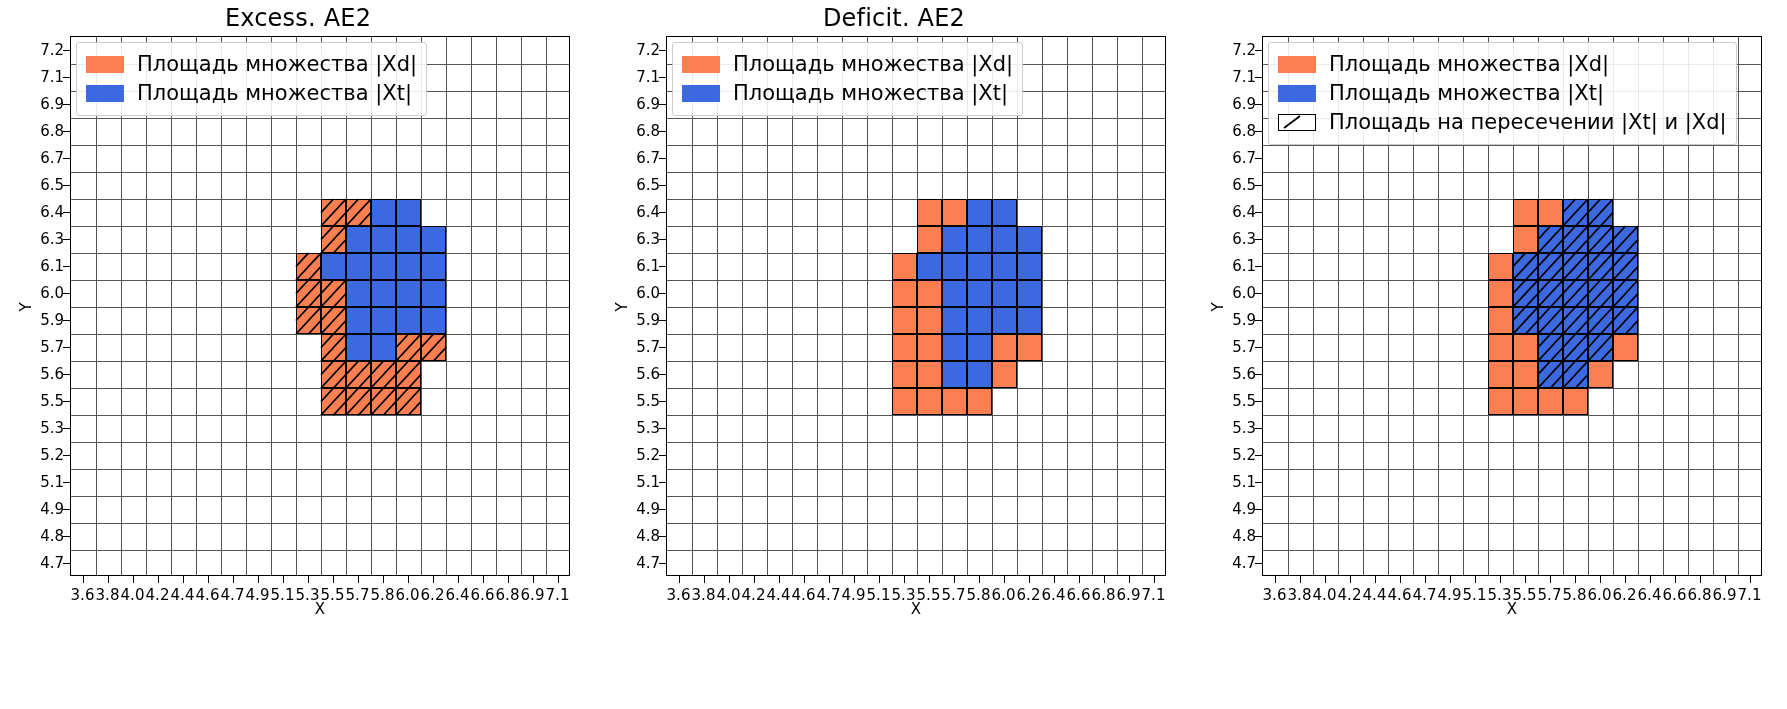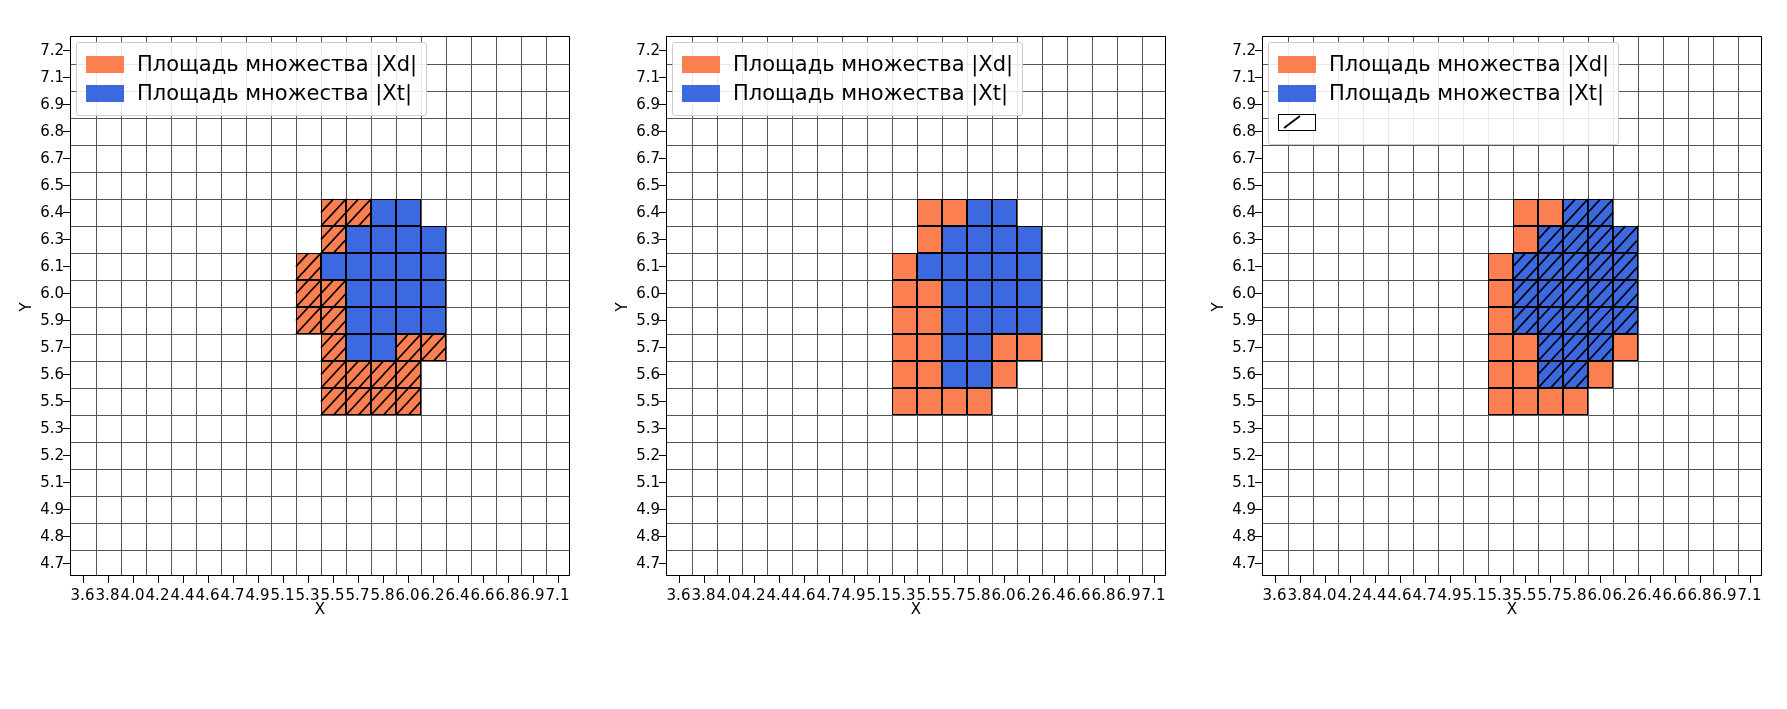--- a/index.html
+++ b/index.html
@@ -50,20 +50,21 @@
   }
   .sw-hatch{background:#ffffff;border:1.5px solid #000;position:relative;overflow:hidden;}
   .legtext{font-size:21px;color:#000;line-height:1;}
 </style>
 </head>
 <body>
 
 <div class="figure">
 
   <div class="panel" style="left:0px;width:596px;">
+    <div class="panel-title" style="width:596px;">Excess. AE2</div>
     <div class="axes" id="axes0" style="left:70px;top:36px;width:500px;height:540px;">
       <div class="gridlayer" id="grid0">
           <div class="gl glv" style="left: 25px; background: rgb(85, 85, 85);"></div>
           <div class="gl glv" style="left: 50px; background: rgb(85, 85, 85);"></div>
           <div class="gl glv" style="left: 75px; background: rgb(85, 85, 85);"></div>
           <div class="gl glv" style="left: 100px; background: rgb(85, 85, 85);"></div>
           <div class="gl glv" style="left: 125px; background: rgb(85, 85, 85);"></div>
           <div class="gl glv" style="left: 150px; background: rgb(85, 85, 85);"></div>
           <div class="gl glv" style="left: 175px; background: rgb(85, 85, 85);"></div>
           <div class="gl glv" style="left: 200px; background: rgb(85, 85, 85);"></div>
@@ -292,20 +293,21 @@
           <span class="legtext">Площадь множества |Xd|</span>
         </div>
         <div class="legrow">
           <span class="swatch" style="background: rgb(60, 104, 224);"></span>
           <span class="legtext">Площадь множества  |Xt|</span>
         </div>
       </div>
   </div>
 
   <div class="panel" style="left:596px;width:596px;">
+    <div class="panel-title" style="width:596px;">Deficit. AE2</div>
     <div class="axes" id="axes1" style="left:70px;top:36px;width:500px;height:540px;">
       <div class="gridlayer" id="grid1">
           <div class="gl glv" style="left: 25px; background: rgb(85, 85, 85);"></div>
           <div class="gl glv" style="left: 50px; background: rgb(85, 85, 85);"></div>
           <div class="gl glv" style="left: 75px; background: rgb(85, 85, 85);"></div>
           <div class="gl glv" style="left: 100px; background: rgb(85, 85, 85);"></div>
           <div class="gl glv" style="left: 125px; background: rgb(85, 85, 85);"></div>
           <div class="gl glv" style="left: 150px; background: rgb(85, 85, 85);"></div>
           <div class="gl glv" style="left: 175px; background: rgb(85, 85, 85);"></div>
           <div class="gl glv" style="left: 200px; background: rgb(85, 85, 85);"></div>
@@ -745,17 +747,18 @@
         <div class="legrow">
           <span class="swatch" style="background: rgb(60, 104, 224);"></span>
           <span class="legtext">Площадь множества  |Xt|</span>
         </div>
         <div class="legrow">
           <span class="swatch sw-hatch">
             <svg width="38" height="17" style="position: absolute; left: -1.5px; top: -1.5px;">
               <line x1="6" y1="14" x2="22" y2="2" stroke="#000" stroke-width="1.8"></line>
             </svg>
           </span>
+          <span class="legtext">Площадь на пересечении |Xt| и |Xd|</span>
         </div>
       </div>
   </div>
 
 </div>
 
 </body></html>

